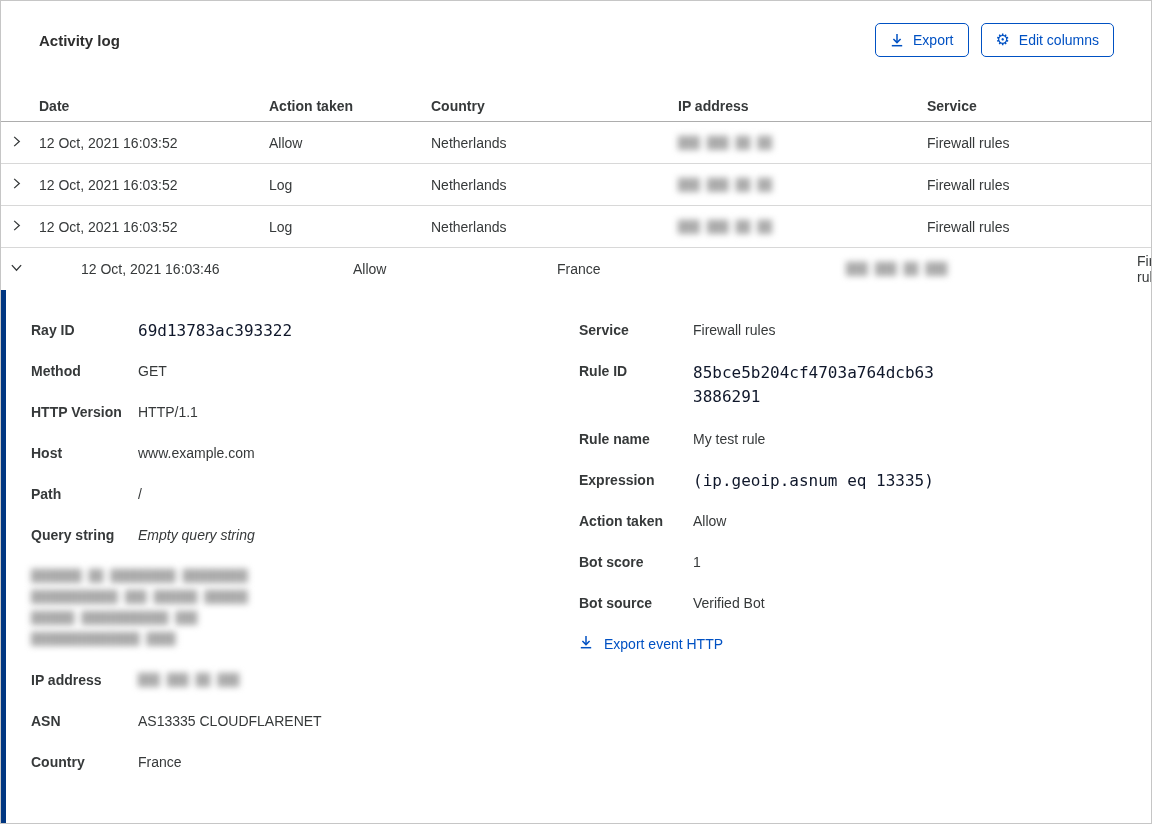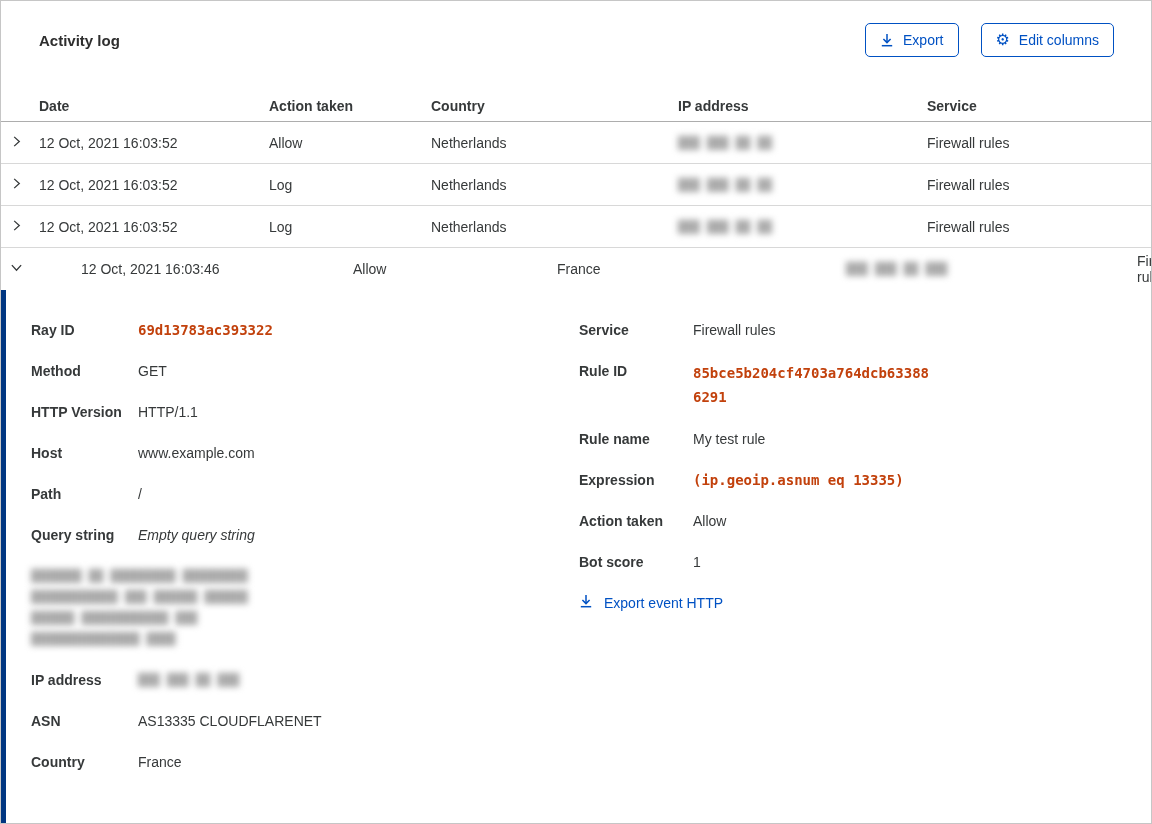--- a/index.html
+++ b/index.html
@@ -24,21 +24,21 @@
     justify-content: space-between;
     align-items: center;
     padding: 22px 37px 0 38px;
   }
   .page-title {
     margin: 0;
     font-size: 15px;
     font-weight: 700;
     color: #2e2e2e;
   }
-  .actions { display: flex; gap: 22px; }
+  .actions { display: flex; gap: 12px; }
   .btn {
     display: inline-flex;
     align-items: center;
     gap: 9px;
     height: 34px;
     padding: 0 14px;
     background: #fff;
     border: 1px solid #0051c3;
     border-radius: 5px;
     color: #0051c3;
@@ -86,23 +86,22 @@
   }
   .detail-left { width: 548px; flex: none; }
   .detail-right { flex: 1; }
   .field { display: flex; margin-bottom: 20px; line-height: 21px; }
   .field-label { flex: none; font-weight: 700; }
   .detail-left  .field-label { width: 107px; }
   .detail-right .field-label { width: 114px; }
   .field-value { flex: 1; min-width: 0; }
   .mono {
     font-family: "DejaVu Sans Mono", monospace;
-    font-size: 14px;
-    color: #c2410c;
-    font-weight: bold;
+    font-size: 16px;
+    color: #0f172a;
   }
   .wrap-id { max-width: 241px; word-break: break-all; line-height: 24px; }
   .italic { font-style: italic; }
   .ua-lines div { line-height: 21px; }
   .json-link {
     display: inline-flex;
     align-items: center;
     gap: 11px;
     color: #0051c3;
     font-size: 14px;
@@ -272,20 +271,24 @@
         <div class="field-value mono">(ip.geoip.asnum eq 13335)</div>
       </div>
       <div class="field">
         <div class="field-label">Action taken</div>
         <div class="field-value">Allow</div>
       </div>
       <div class="field">
         <div class="field-label">Bot score</div>
         <div class="field-value">1</div>
       </div>
+      <div class="field">
+        <div class="field-label">Bot source</div>
+        <div class="field-value">Verified Bot</div>
+      </div>
       <a class="json-link">
         <span>
           <svg width="14" height="14" viewBox="0 0 14 14" fill="none" stroke="#0051c3" stroke-width="1.5">
             <path d="M7 1v8.2"></path>
               <path d="M3.4 6L7 9.6 10.6 6"></path>
               <path d="M1.8 12.7h10.4"></path>
           </svg>
         </span>
         <span>Export event HTTP</span>
       </a>

